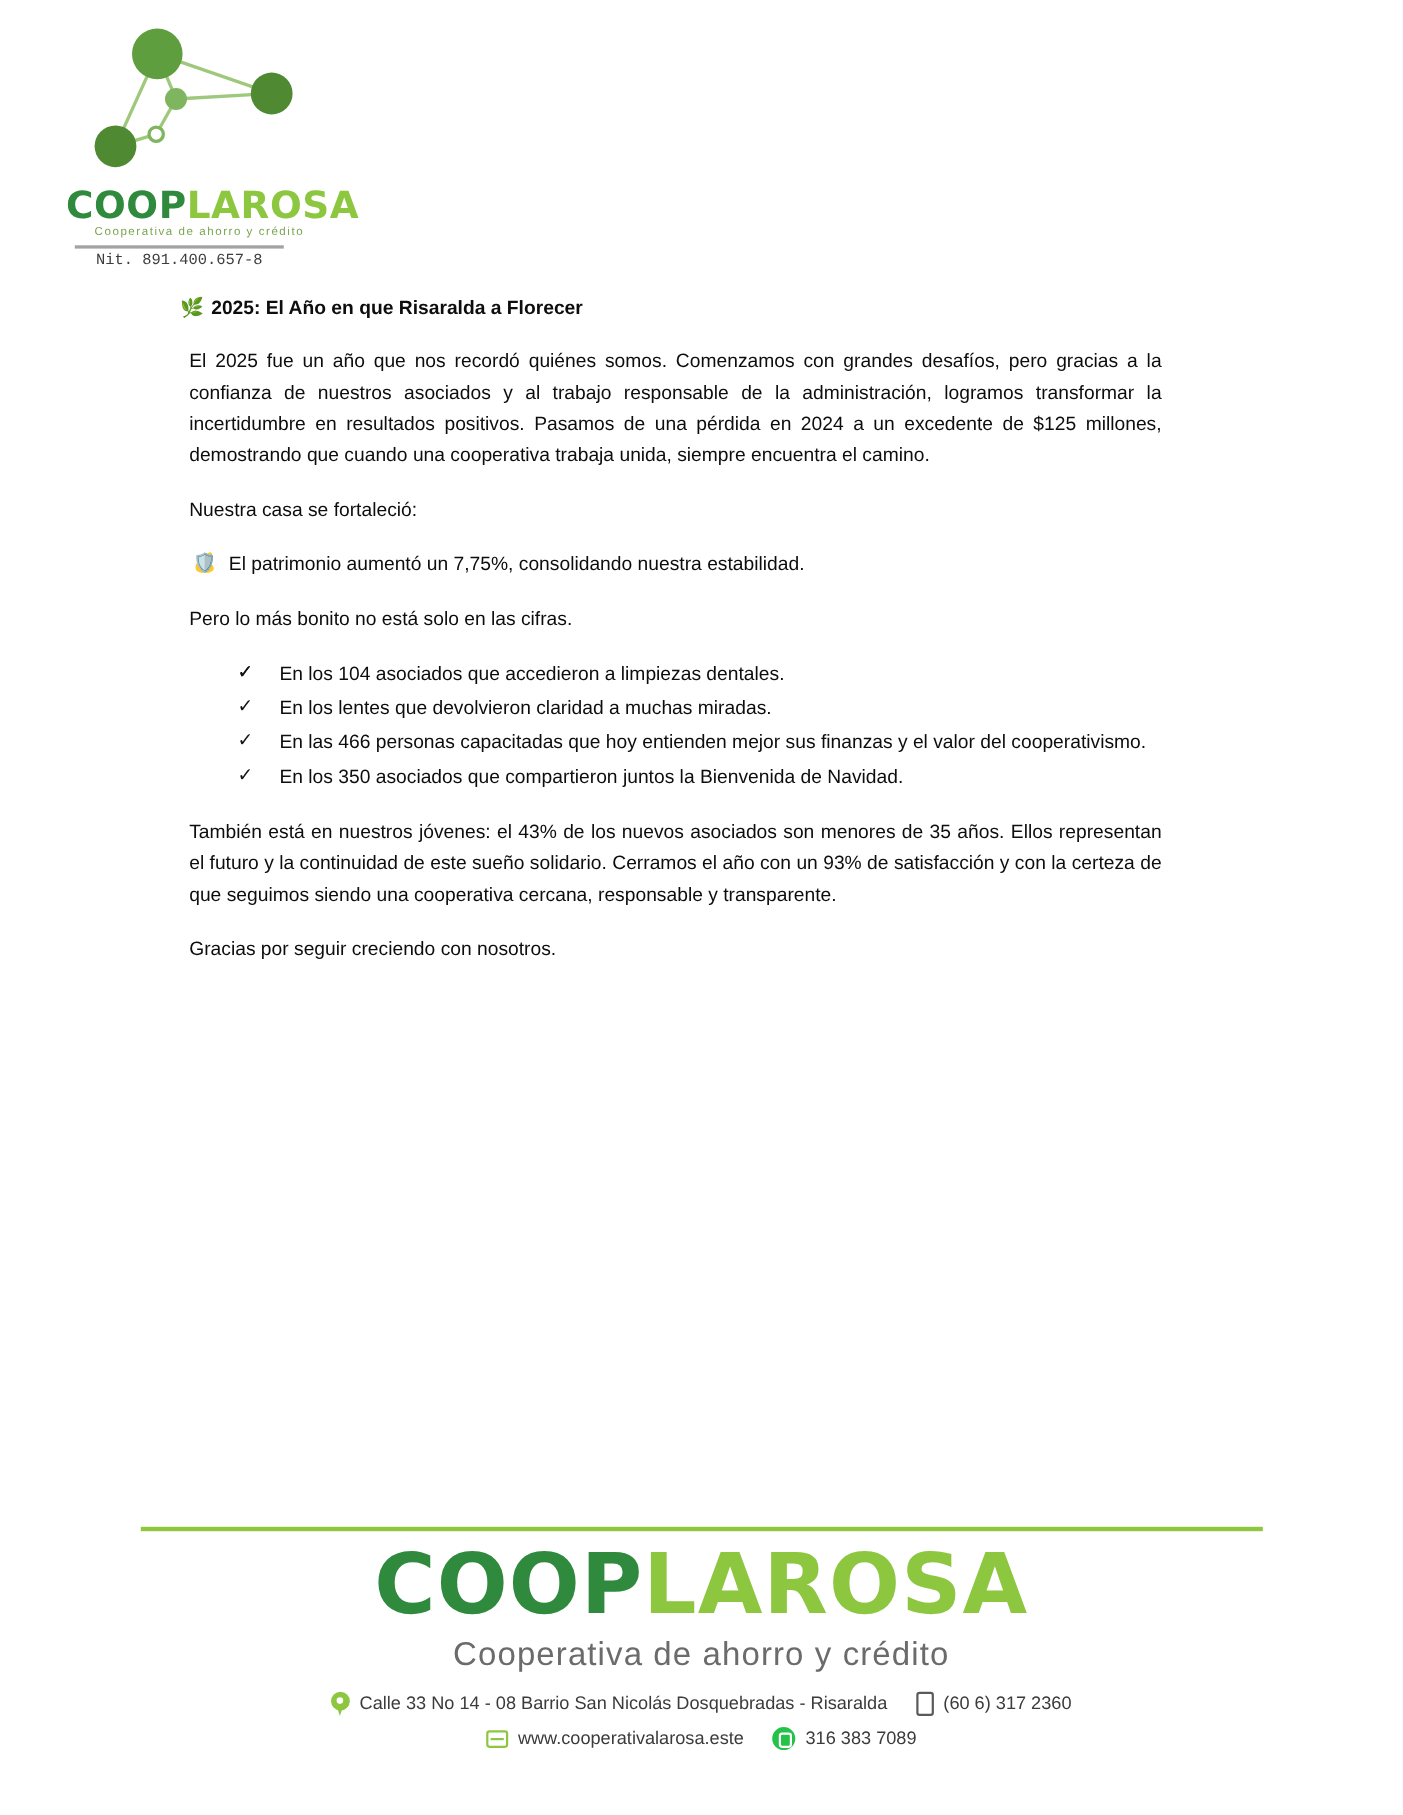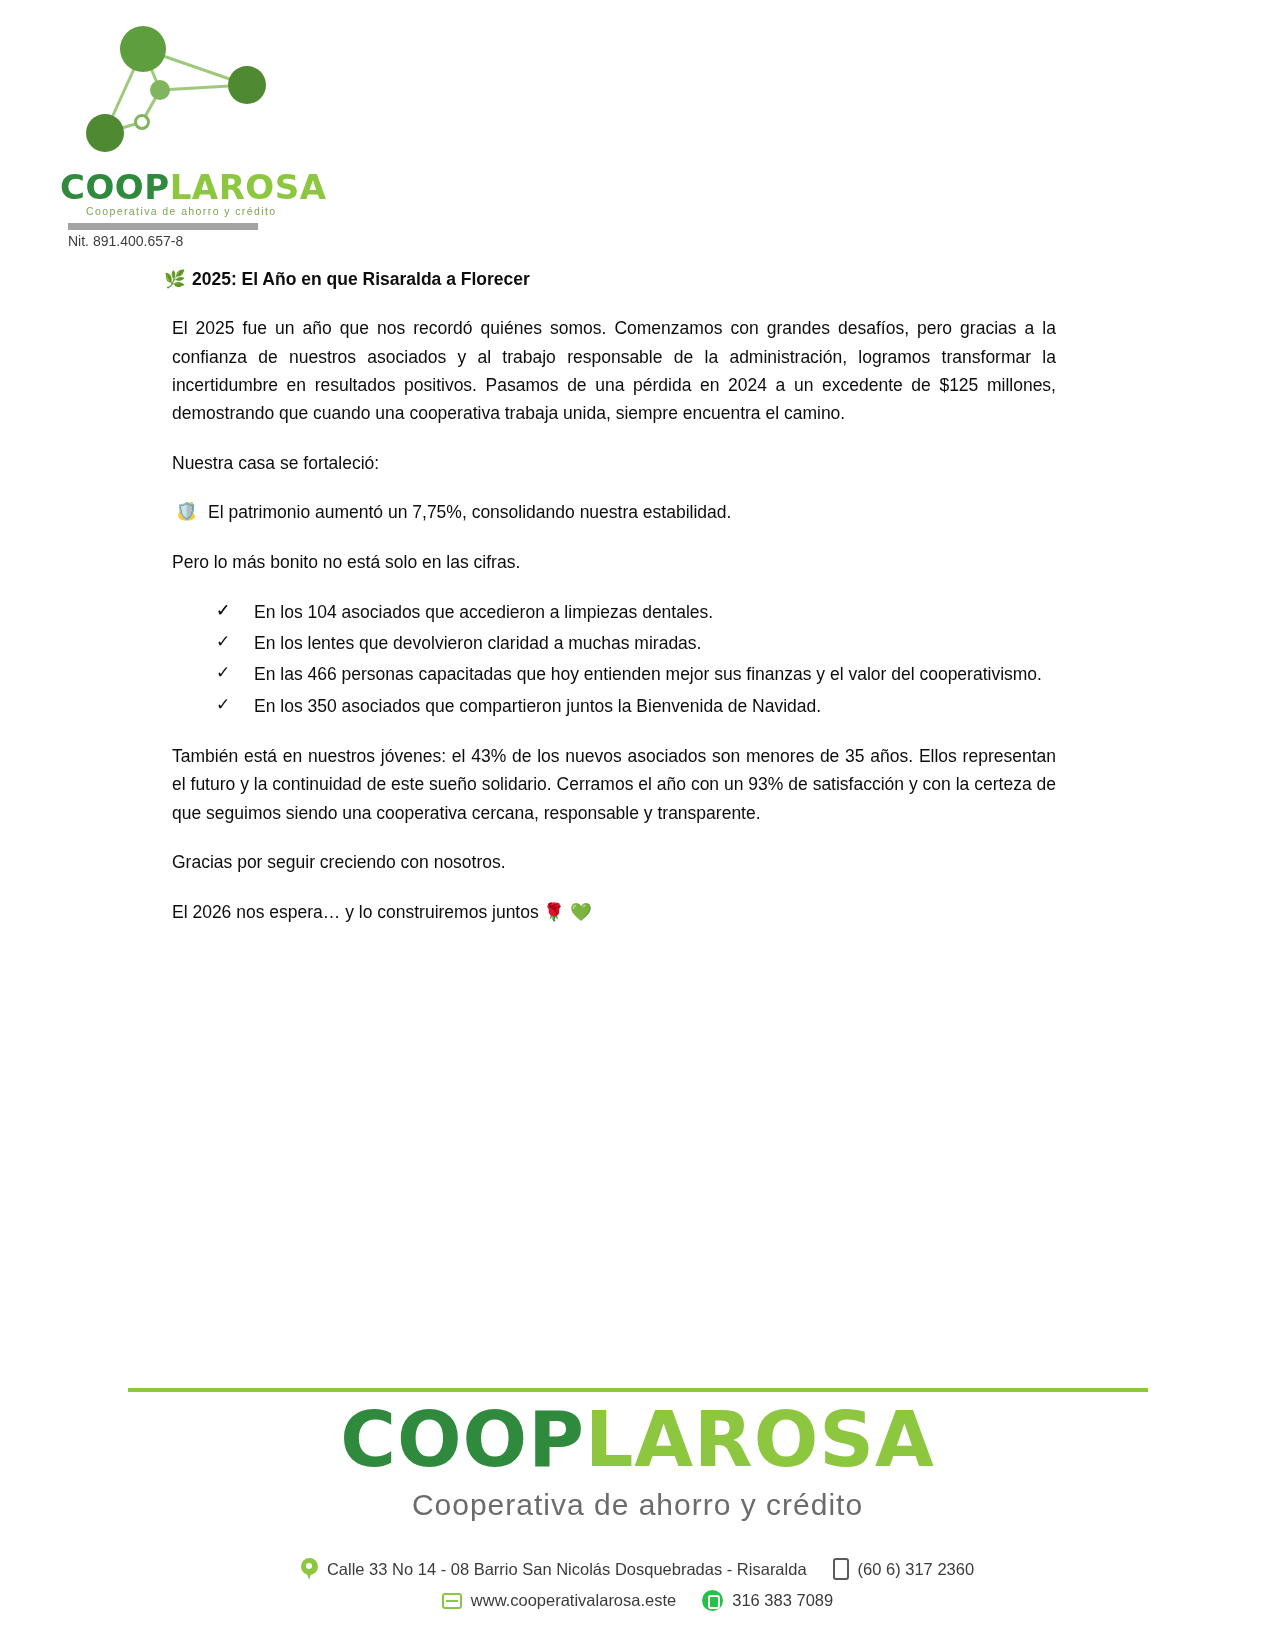--- a/index.html
+++ b/index.html
@@ -42,28 +42,29 @@
   .logo-word .larosa { color: #8dc63f; }
   .logo-sub {
     font-family: "Liberation Sans", sans-serif;
     font-size: 10.5px;
     color: #7aa64f;
     letter-spacing: 1.4px;
     margin-top: 1px;
     margin-left: 26px;
   }
   .logo-nit {
-    font-family: Liberation Sans, sans-serif;
+    font-family: Liberation Mono, monospace;
     font-size: 14px;
     color: #3d3d3d;
     margin-top: 6px;
     margin-left: 8px;
-    border-top: 7px solid #a3a3a3;
+    border-top: 3px solid #a3a3a3;
     padding-top: 3px;
     width: 190px;
+    text-align: center;
   }
 
   
   .doc-body {
     position: absolute;
     top: 265px;
     left: 172px;
     width: 884px;
     font-size: 17.5px;
     line-height: 1.62;
@@ -140,21 +141,21 @@
     top: 138px;
     width: 100%;
     text-align: center;
     font-family: "Liberation Sans", sans-serif;
     font-size: 30px;
     color: #6b6b6b;
     letter-spacing: 1px;
   }
   .footer-contacts {
     position: absolute;
-    top: 208px;
+    top: 188px;
     width: 100%;
     font-size: 16.5px;
     color: #3b3b3b;
   }
   .contact-row {
     display: flex;
     justify-content: center;
     align-items: center;
     gap: 26px;
     margin-bottom: 10px;
@@ -264,21 +265,20 @@
       <span>En las 466 personas capacitadas que hoy entienden mejor sus finanzas y el valor del cooperativismo.</span>
     </li>
     <li>
       <span class="check">✓</span>
       <span>En los 350 asociados que compartieron juntos la Bienvenida de Navidad.</span>
     </li>
   </ul>
 
   <p>También está en nuestros jóvenes: el 43% de los nuevos asociados son menores de 35 años. Ellos representan el futuro y la continuidad de este sueño solidario. Cerramos el año con un 93% de satisfacción y con la certeza de que seguimos siendo una cooperativa cercana, responsable y transparente.</p>
   <p>Gracias por seguir creciendo con nosotros.</p>
-  <p>El 2026 nos espera… y lo construiremos juntos 🌹 💚</p>
 </div>
 
 <div class="footer">
   <div class="footer-rule"></div>
 
   <div class="footer-brand">
     <span class="coop">COOP</span><span class="larosa">LAROSA</span>
   </div>
 
   <div class="footer-tagline">Cooperativa de ahorro y crédito</div>

